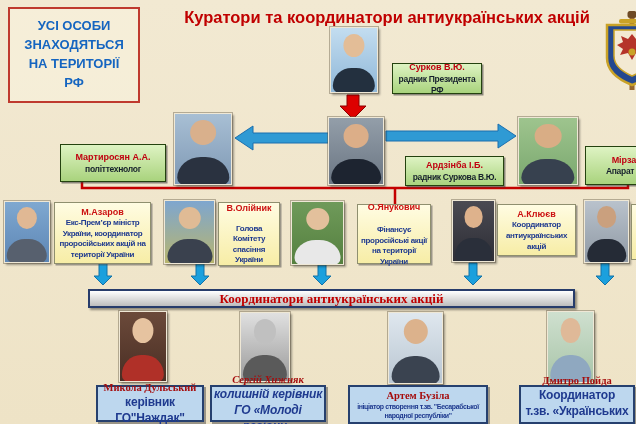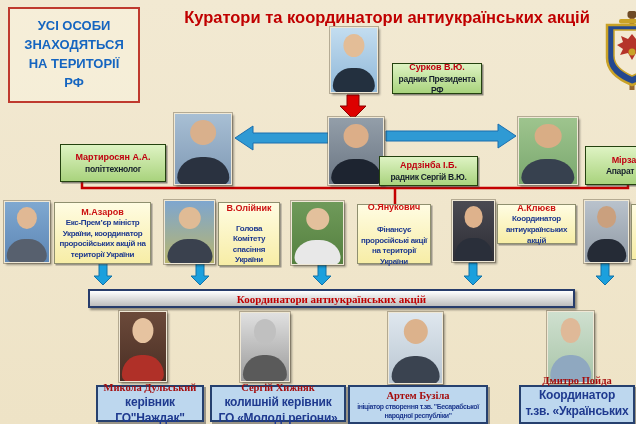--- a/index.html
+++ b/index.html
@@ -27,22 +27,22 @@
   .gname{color:#c00010;font-weight:bold;font-size:9px;line-height:1.35;}
   .grole{color:#16202c;font-weight:bold;font-size:8.5px;line-height:1.3;letter-spacing:-.3px;}
   
   .ybox{background:linear-gradient(#fffce2,#f7eda6);border:1px solid #8f8f6f;
         box-shadow:1.5px 1.5px 0 rgba(70,70,70,.5);display:flex;flex-direction:column;
         align-items:center;justify-content:center;text-align:center;padding:2px 1px;}
   .yname{color:#cc1111;font-weight:bold;font-size:9px;line-height:1.4;}
   .yrole{color:#1f3a8f;font-weight:bold;font-size:8px;line-height:1.32;letter-spacing:-.3px;}
   
   .banner{background:linear-gradient(#ffffff,#bdbdbd);border:2px solid #273c6b;
-          box-shadow:1.5px 1.5px 2px rgba(0,0,0,.4);display:flex;align-items:center;justify-content:center;
-          font-family:"Liberation Serif",serif;font-weight:bold;color:#c00000;font-size:11px;}
+          box-shadow:1.5px 1.5px 2px rgba(0,0,0,.4);display:flex;justify-content:center;
+          font-family:"Liberation Serif",serif;font-weight:bold;color:#c00000;font-size:13px;}
   
   .bbox{background:#bdd7ee;border:2px solid #26406e;box-shadow:2px 2px 0 rgba(70,70,70,.5);
         display:flex;flex-direction:column;align-items:center;justify-content:center;
         text-align:center;padding:1px 0;}
   .bname{font-family:"Liberation Serif",serif;color:#a50d0d;font-weight:bold;font-size:10.5px;line-height:1.25;}
   .brole{color:#1f3a8f;font-weight:bold;font-size:12px;line-height:1.35;letter-spacing:-.2px;}
   .brole.tight{font-size:7px;letter-spacing:-.4px;}
   .sliver{background:linear-gradient(#fffce2,#f7eda6);border:1px solid #8f8f6f;}
 </style>
 </head>
@@ -88,23 +88,23 @@
     <div class="grole">радник Президента РФ</div>
   </div>
 
   <div class="abs gbox" style="left:60px;top:144px;width:106px;height:38px;">
     <div class="gname">Мартиросян А.А.</div>
     <div class="grole">політтехнолог</div>
   </div>
   <div class="abs photo" style="left:174px;top:113px;width:58px;height:72px;background:linear-gradient(#a8bfd4,#7e98b4);--skin:#d9b08c;--suit:#2a3240;"></div>
 
   <div class="abs photo" style="left:328px;top:117px;width:56px;height:68px;background:linear-gradient(#939ea9,#6b7683);--skin:#dcae88;--suit:#1d2430;"></div>
-  <div class="abs gbox" style="left:379px;top:156px;width:99px;height:29px;">
+  <div class="abs gbox" style="left:405px;top:156px;width:99px;height:29px;">
     <div class="gname">Ардзінба І.Б.</div>
-    <div class="grole">радник Сергій В.Ю.</div>
+    <div class="grole">радник Суркова В.Ю.</div>
   </div>
 
   <div class="abs photo" style="left:518px;top:117px;width:60px;height:68px;background:linear-gradient(#9ec48e,#7aa86e);--skin:#d9ad85;--suit:#37414f;"></div>
   <div class="abs gbox" style="left:585px;top:146px;width:78px;height:39px;">
     <div class="gname">Мірза</div>
     <div class="grole">Апарат Д</div>
   </div>
 
   <div class="abs photo" style="left:4px;top:201px;width:46px;height:62px;background:linear-gradient(#7fa8d0,#5d86b5);--skin:#e0b894;--suit:#57606e;"></div>
   <div class="abs ybox" style="left:54px;top:202px;width:97px;height:62px;">
@@ -127,21 +127,21 @@
   <div class="abs photo" style="left:291px;top:201px;width:53px;height:64px;background:linear-gradient(#6f9a5a,#55803f);--skin:#e3c09c;--suit:#e8e8e8;"></div>
   <div class="abs ybox" style="left:357px;top:204px;width:74px;height:60px;gap:12px;">
     <div class="yname">О.Янукович</div>
     <div class="yrole pre">Фінансує
 проросійські акції
 на території
 України</div>
   </div>
 
   <div class="abs photo" style="left:452px;top:200px;width:43px;height:62px;background:linear-gradient(#4a4a52,#2e2e36);--skin:#deb28c;--suit:#2a2f3a;"></div>
-  <div class="abs ybox" style="left:497px;top:204px;width:79px;height:40px;">
+  <div class="abs ybox" style="left:497px;top:204px;width:79px;height:52px;">
     <div class="yname">А.Клюєв</div>
     <div class="yrole pre">Координатор
 антиукраїнських
 акцій</div>
   </div>
 
   <div class="abs photo" style="left:584px;top:200px;width:45px;height:63px;background:linear-gradient(#b9c2cc,#8f99a4);--skin:#caa07e;--suit:#252b36;"></div>
   <div class="abs sliver" style="left:631px;top:204px;width:14px;height:56px;"></div>
 
   <div class="abs banner" style="left:88px;top:289px;width:487px;height:19px;">
@@ -149,21 +149,21 @@
   </div>
 
   <div class="abs photo" style="left:119px;top:311px;width:48px;height:71px;background:linear-gradient(#6b4a3a,#4a2e24);--skin:#e6c3a0;--suit:#b03028;"></div>
   <div class="abs bbox" style="left:88px;top:385px;width:108px;height:37px;margin-left:8px;">
     <div class="bname">Микола Дульський</div>
     <div class="brole pre">керівник
 ГО"Наждак"</div>
   </div>
 
   <div class="abs photo" style="left:240px;top:312px;width:50px;height:70px;background:linear-gradient(#e0e0e0,#9a9a9a);--skin:#c0c0c0;--suit:#5a5a5a;"></div>
-  <div class="abs bbox" style="left:210px;top:385px;width:136px;height:37px;">
+  <div class="abs bbox" style="left:210px;top:385px;width:116px;height:37px;font-style:italic;">
     <div class="bname">Сергій Хижняк</div>
     <div class="brole pre">колишній керівник
 ГО «Молоді регіони»</div>
   </div>
 
   <div class="abs photo" style="left:388px;top:312px;width:55px;height:72px;background:linear-gradient(#dfe7ee,#b9c6d2);--skin:#dcb28c;--suit:#3a4350;"></div>
   <div class="abs bbox" style="left:348px;top:385px;width:140px;height:39px;">
     <div class="bname">Артем Бузіла</div>
     <div class="brole pre tight">ініціатор створення т.зв. "Бесарабської
 народної республіки"</div>

